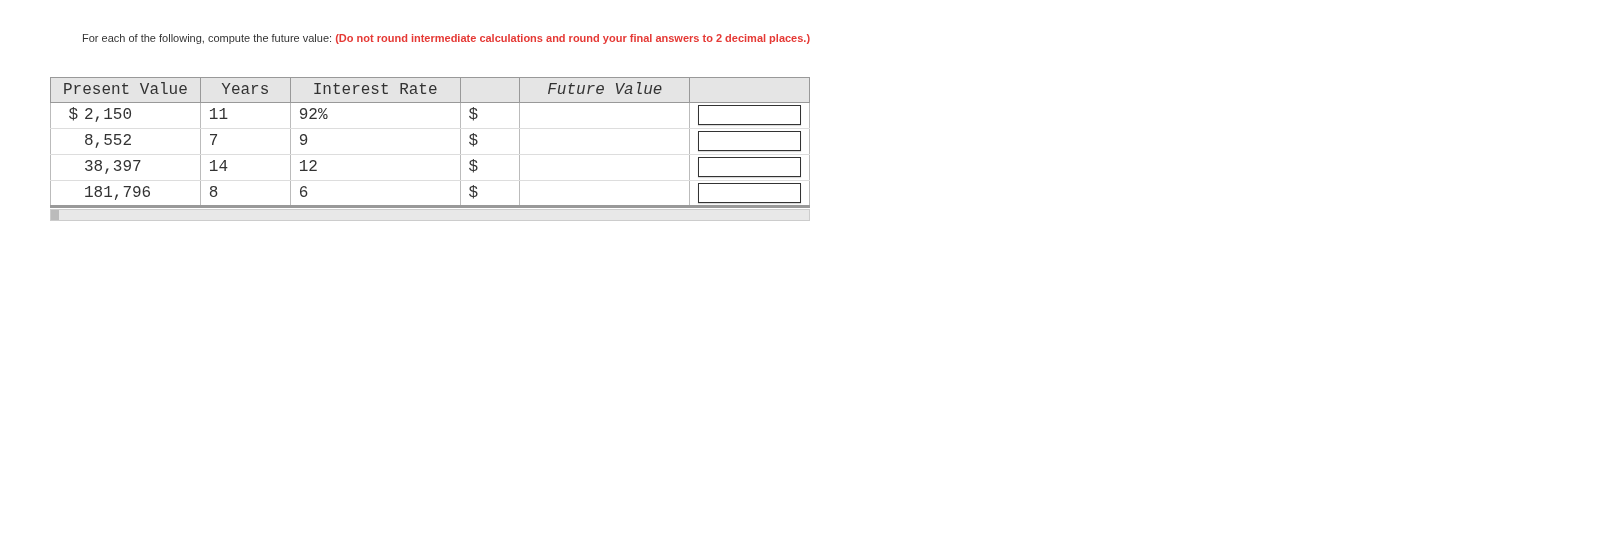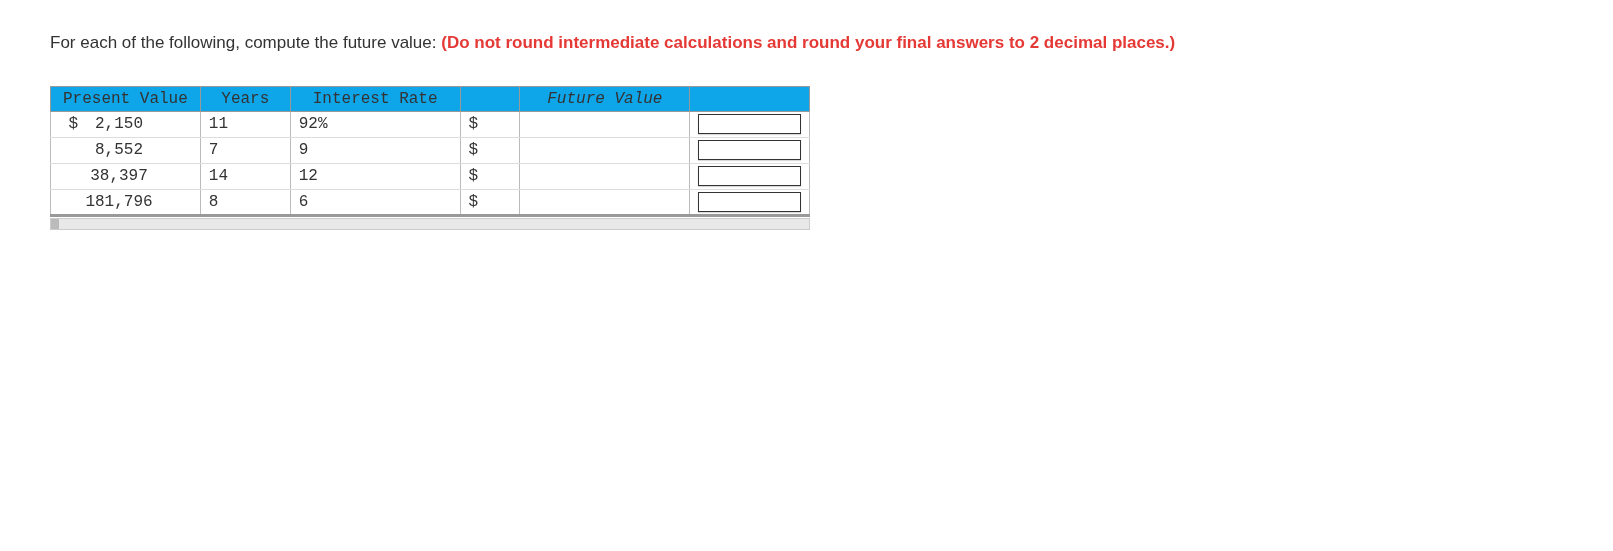--- a/index.html
+++ b/index.html
@@ -8,40 +8,41 @@
       padding: 0;
     }
     body {
       font-family: Arial, Helvetica, sans-serif;
       font-size: 16px;
       color: #333;
       background: #fff;
       padding: 30px 50px;
     }
     .instructions {
-      font-size: 17px;
+      font-size: 11px;
       line-height: 1.5;
       margin-bottom: 30px;
       max-width: 1200px;
+      margin-left: 32px;
     }
     .instructions .highlight {
       color: #e53935;
       font-weight: bold;
     }
     .table-wrap {
       width: 760px;
     }
     table {
       border-collapse: collapse;
       width: 100%;
       font-family: 'Courier New', Courier, monospace;
       font-size: 16px;
     }
     thead tr {
-      background: #0ea5e9;
+      background: #e5e5e5;
     }
     thead th {
       font-weight: normal;
       padding: 3px 8px;
       border: 1px solid #999;
       text-align: center;
     }
     tbody td {
       padding: 2px 8px;
       border-left: 1px solid #bbb;
@@ -61,21 +62,21 @@
     .col-input { width: 120px; }
     .pv-sym {
       display: inline-block;
       width: 25px;
       text-align: right;
       padding-right: 6px;
     }
     .pv-val {
       display: inline-block;
       width: 70px;
-      text-align: center;
+      text-align: left;
     }
     .center { text-align: left; }
     .fv-input {
       width: 100%;
       height: 20px;
       border: 1px solid #333;
       box-shadow: 0 1px 1px rgba(0,0,0,0.15);
       font-family: inherit;
       font-size: 14px;
       padding: 0 4px;

